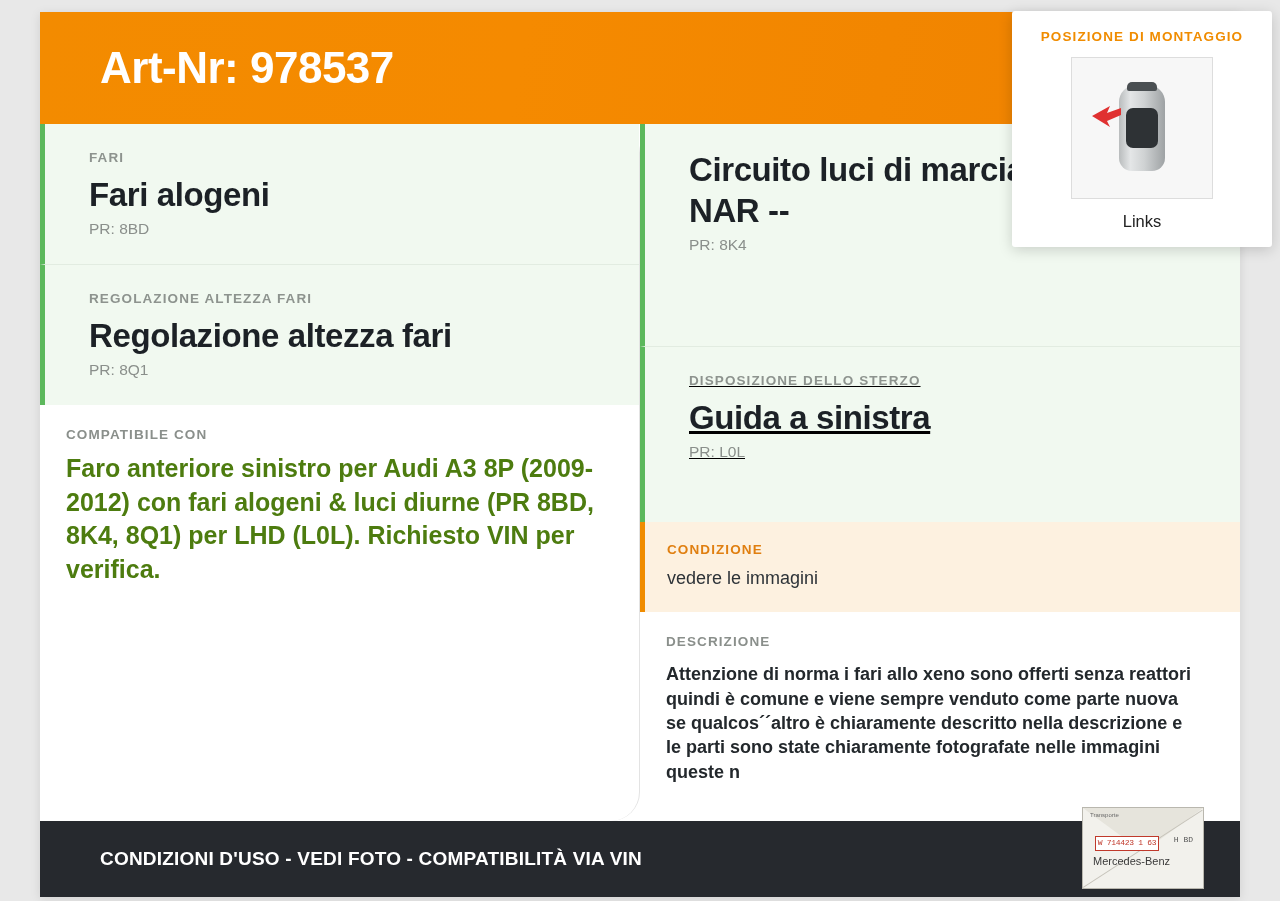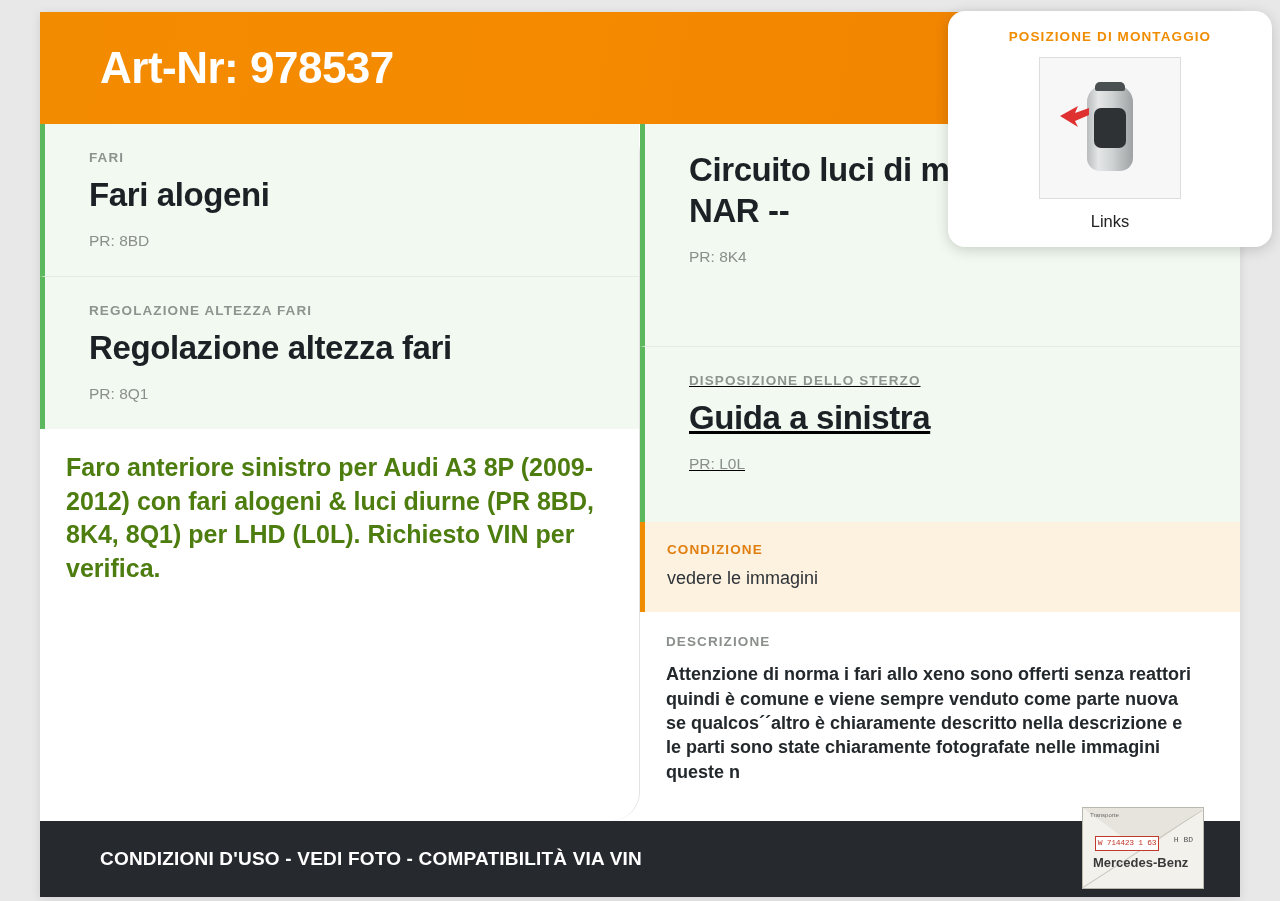--- a/index.html
+++ b/index.html
@@ -99,21 +99,21 @@
     font-size: 33px;
     font-weight: bold;
     color: #1c2126;
     line-height: 1.24;
     letter-spacing: -0.4px;
     white-space: nowrap;
   }
   .value-big.wrap { white-space: normal; }
 
   .pr {
-    margin-top: 16px;
+    margin-top: 4px;
     font-size: 15.5px;
     color: #8a8f8b;
   }
 
   .compat-text {
     font-size: 25px;
     font-weight: bold;
     color: #4d7c0f;
     line-height: 1.35;
     max-width: 540px;
@@ -132,23 +132,23 @@
     line-height: 1.35;
     max-width: 535px;
     margin-top: 13px;
   }
 
   
   .mount-card {
     position: absolute;
     right: 8px;
     top: 11px;
-    width: 324px;
+    width: 260px;
     background: #ffffff;
-    border-radius: 17px;
+    border-radius: 3px;
     box-shadow: 0 3px 14px rgba(0,0,0,0.17);
     padding: 18px 0 16px 0;
     text-align: center;
     z-index: 20;
   }
   .mount-title {
     font-size: 13.5px;
     font-weight: bold;
     letter-spacing: 1.1px;
     color: #f08c00;
@@ -264,23 +264,23 @@
     font-family: "Liberation Mono", monospace;
     font-size: 8px;
     line-height: 12px;
     text-align: center;
     letter-spacing: -0.3px;
     background: #fff;
   }
   .stamp .brand {
     position: absolute;
     left: 10px; top: 47px;
-    font-size: 13px;
+    font-size: 11px;
     color: #3a3a3a;
-    font-weight: bold;
+    font-weight: normal;
   }
   .stamp .topword {
     position: absolute;
     left: 7px; top: 4px;
     font-size: 6px;
     color: #6a6a6a;
   }
   .stamp .hk {
     position: absolute;
     right: 10px; top: 27px;
@@ -309,20 +309,21 @@
           <div class="pr">PR: 8BD</div>
         </div>
 
         <div class="block green">
           <div class="kicker">REGOLAZIONE ALTEZZA FARI</div>
           <div class="value-big">Regolazione altezza fari</div>
           <div class="pr">PR: 8Q1</div>
         </div>
 
         <div class="block plain">
+          <div class="kicker gray">COMPATIBILE CON</div>
           <div class="compat-text">Faro anteriore sinistro per Audi A3 8P (2009-2012) con fari alogeni &amp; luci diurne (PR 8BD, 8K4, 8Q1) per LHD (L0L). Richiesto VIN per verifica.</div>
         </div>
 
       </div>
 
       <div class="col col-right">
 
         <div class="block green" style="min-height:222px;">
           <div class="value-big wrap" style="max-width:520px;">Circuito luci di marcia diurna -- NAR --</div>
           <div class="pr">PR: 8K4</div>

